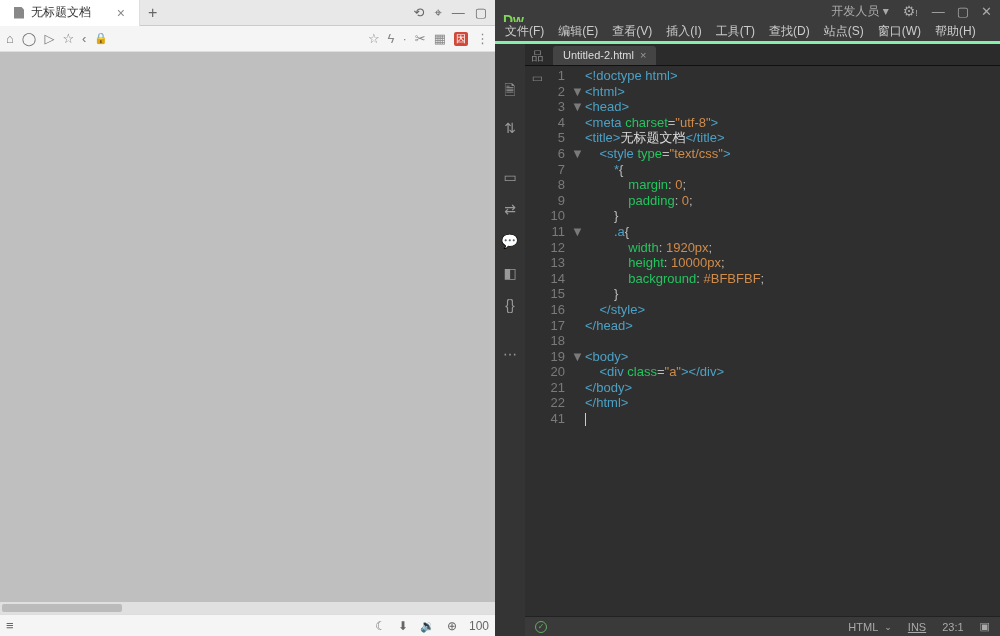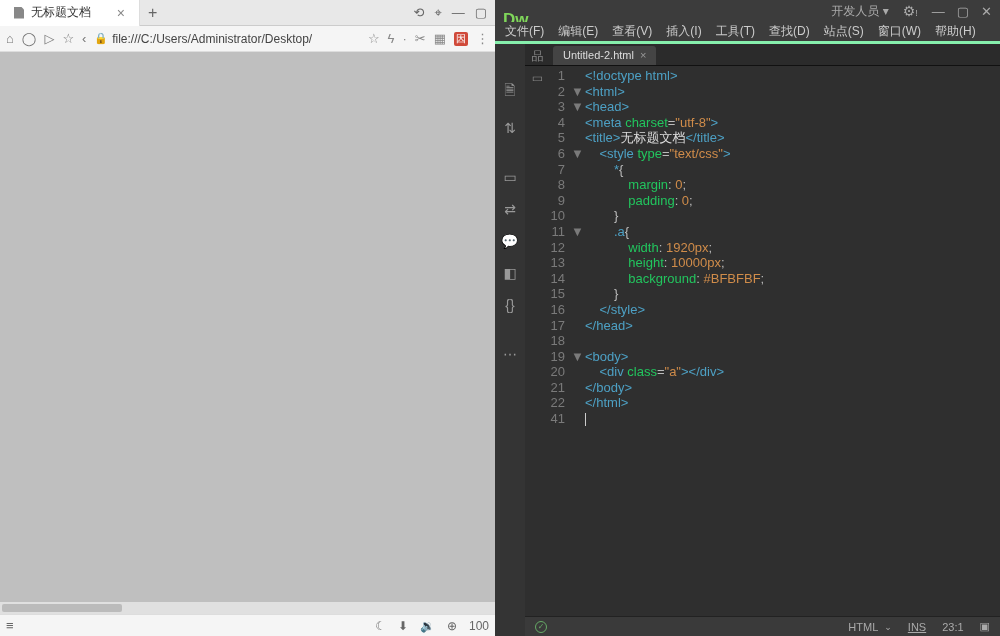--- a/index.html
+++ b/index.html
@@ -23,21 +23,21 @@
 .b-page{ flex:1; background:#bfbfbf; }
 .b-scroll{ height:12px; background:#e0e0e0; display:flex; align-items:center;}
 .b-scroll .thumb{ width:120px; height:8px; background:#bbb; border-radius:2px; margin-left:2px;}
 .b-status{ height:22px; background:#f5f5f5; border-top:1px solid #ddd; display:flex; align-items:center; padding:0 6px; gap:12px; color:#666; font-size:12px;}
 .b-status .left-ic{ font-size:13px;}
 .b-status .spacer{flex:1;}
 
 
 .dw { flex:1; height:636px; background:#2f2f2f; display:flex; flex-direction:column; color:#ccc; }
 .dw-title{ height:22px; background:#3c3c3c; display:flex; align-items:center; padding:0 8px; gap:10px; }
-.dw-title .logo{ color:#7fd65a; font-weight:bold; font-size:17px;margin-top:17px;}
+.dw-title .logo{ color:#7fd65a; font-weight:bold; font-size:14px;margin-top:17px;}
 .dw-title .right{ margin-left:auto; display:flex; align-items:center; gap:14px; color:#aaa; font-size:12px;}
 .dw-title .right .gear{ font-size:14px;}
 .dw-title .right .winbtns{ display:flex; gap:12px; font-size:13px;}
 .dw-menu{ height:22px; background:#3c3c3c; display:flex; align-items:center; gap:14px; padding:0 10px; font-size:12px; color:#ccc; border-bottom:3px solid #86efac;}
 .dw-menu span{cursor:default;}
 .dw-body{ flex:1; display:flex; min-height:0;}
 .vtool{ width:30px; background:#343434; display:flex; flex-direction:column; align-items:center; gap:16px; padding-top:36px; font-size:14px; color:#999;}
 .vtool .grp{height:1px;}
 .editor-wrap{ flex:1; display:flex; flex-direction:column; min-width:0;}
 .file-tab-row{ height:22px; background:#2b2b2b; display:flex; align-items:flex-end; padding-left:28px; border-bottom:1px solid #111;}
@@ -83,21 +83,20 @@
       </div>
     </div>
     <div class="b-addr">
       <span class="ic">⌂</span>
       <span class="ic">◯</span>
       <span class="ic">▷</span>
       <span class="ic">☆</span>
       <span class="ic">‹</span>
       <div class="url">
         <span class="lock">🔒</span>
-        <span>file:///C:/Users/Administrator/Desktop/</span>
       </div>
       <div class="right-ics">
         <span>☆</span>
         <span>ϟ</span>
         <span>·</span>
         <span>✂</span>
         <span>▦</span>
         <div class="red-box">因</div>
         <span>⋮</span>
       </div>

